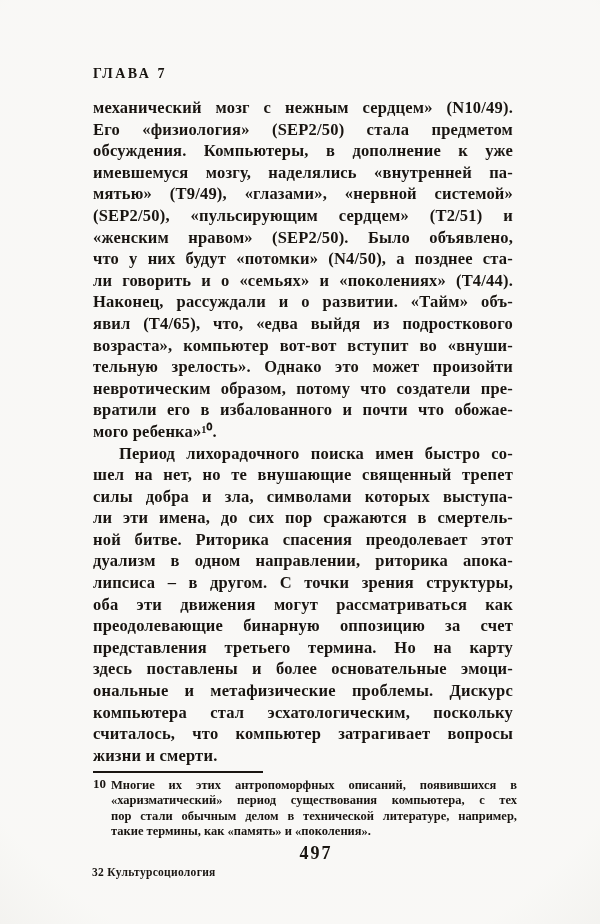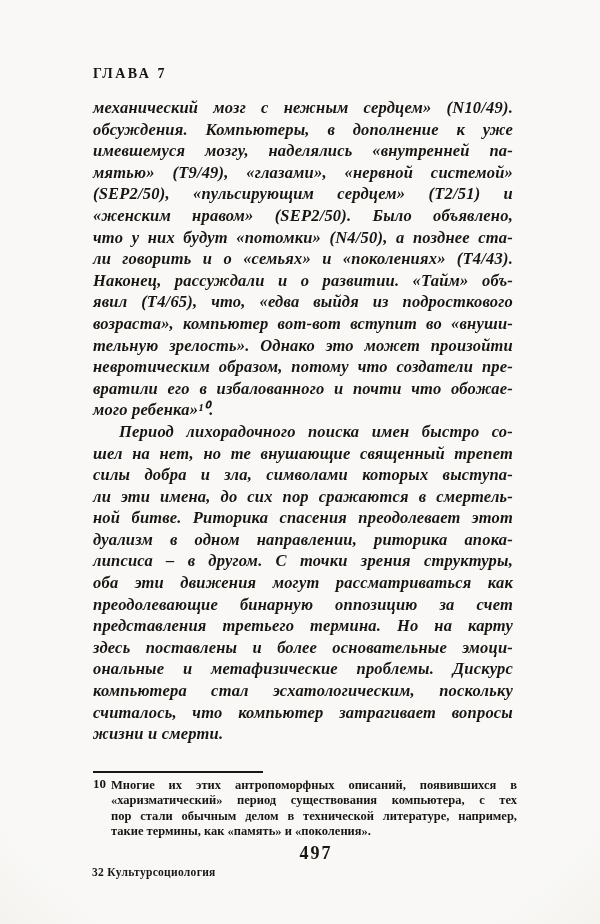--- a/index.html
+++ b/index.html
@@ -27,21 +27,20 @@
     font-size: 14px;
     letter-spacing: 2.5px;
   }
   .body-text {
     position: absolute;
     top: 97px; left: 93px; width: 420px;
     font-size: 16.5px;
     line-height: 21.6px;
     font-weight: bold;
     letter-spacing: 0.2px;
-    font-style: italic;
   }
   .line {
     text-align: justify;
     text-align-last: justify;
     -moz-text-align-last: justify;
   }
   .line.last {
     text-align-last: left;
     -moz-text-align-last: left;
   }
@@ -85,27 +84,28 @@
 </head>
 <body>
 
 <div class="page">
 
   <div class="chapter-header">ГЛАВА 7</div>
 
   <div class="body-text">
     <div class="para">
         <div class="line">механический мозг с нежным сердцем» (N10/49).</div>
+        <div class="line">Его «физиология» (SEP2/50) стала предметом</div>
         <div class="line">обсуждения. Компьютеры, в дополнение к уже</div>
         <div class="line">имевшемуся мозгу, наделялись «внутренней па-</div>
         <div class="line">мятью» (Т9/49), «глазами», «нервной системой»</div>
         <div class="line">(SEP2/50), «пульсирующим сердцем» (Т2/51) и</div>
         <div class="line">«женским нравом» (SEP2/50). Было объявлено,</div>
         <div class="line">что у них будут «потомки» (N4/50), а позднее ста-</div>
-        <div class="line">ли говорить и о «семьях» и «поколениях» (Т4/43).</div>
+        <div class="line">ли говорить и о «семьях» и «поколениях» (Т4/44).</div>
         <div class="line">Наконец, рассуждали и о развитии. «Тайм» объ-</div>
         <div class="line">явил (Т4/65), что, «едва выйдя из подросткового</div>
         <div class="line">возраста», компьютер вот-вот вступит во «внуши-</div>
         <div class="line">тельную зрелость». Однако это может произойти</div>
         <div class="line">невротическим образом, потому что создатели пре-</div>
         <div class="line">вратили его в избалованного и почти что обожае-</div>
         <div class="line last">мого ребенка»¹⁰.</div>
       </div>
     <div class="para indent">
         <div class="line">Период лихорадочного поиска имен быстро со-</div>

